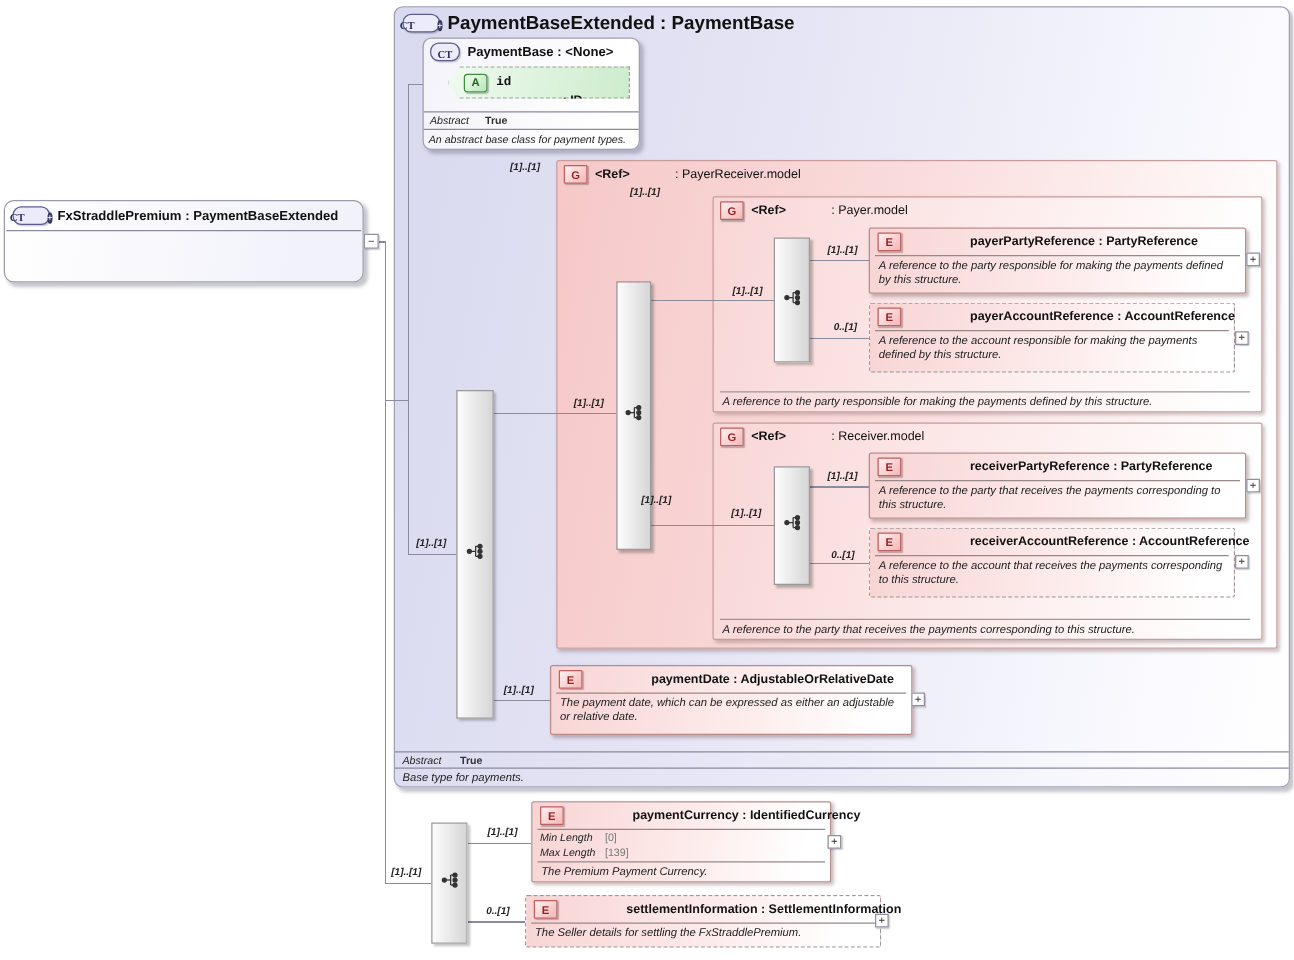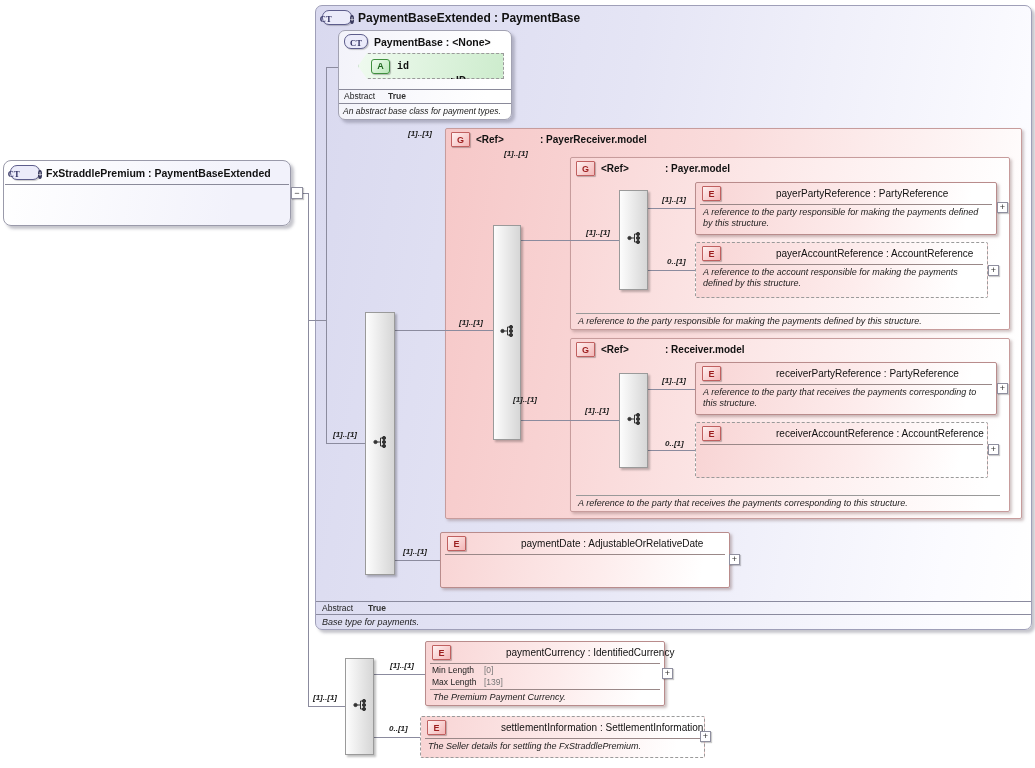--- a/index.html
+++ b/index.html
@@ -14,43 +14,43 @@
 
   
   .fx-box{left:3px;top:160px;width:288px;height:66px;border:1px solid #9a9aaa;border-radius:8px;
           background:linear-gradient(100deg,#ffffff 0%,#f2f2fb 80%);}
   .main-box{left:315px;top:5px;width:717px;height:625px;border:1px solid #9f9fb8;border-radius:7px;
           background:linear-gradient(100deg,#d9d9ef 0%,#e5e5f5 40%,#fbfbff 88%,#ffffff 100%);}
   .pb-box{left:338px;top:30px;width:174px;height:90px;border:1px solid #a2a2b2;border-radius:7px;
           background:linear-gradient(100deg,#f3f3fa 0%,#ffffff 85%);}
 
   .head{display:flex;align-items:center;gap:6px;padding:4px 6px;white-space:nowrap;}
-  .t11{font-weight:bold;font-size:12px;} .t10{font-weight:bold;font-size:10.5px;}
+  .t11{font-weight:bold;font-size:15px;} .t10{font-weight:bold;font-size:10.5px;}
   .sep{border-top:1px solid #8a8a9a;margin:0 1px;}
   .ann{font-style:italic;font-size:9px;line-height:1.25;padding:2px 7px;color:#1c1c1c;}
 
   
   .grp{border:1px solid #c79c9c;border-radius:2px;box-shadow:2px 2px 3px rgba(120,90,90,.35);}
   .grp-outer{background:linear-gradient(100deg,#f6c8c8 0%,#fadcdc 45%,#ffffff 95%);}
   .grp-inner{background:linear-gradient(100deg,#f9d6d6 0%,#fdeeee 55%,#ffffff 95%);}
   .grp .head{padding:3px 5px;}
   .g-name{font-weight:bold;font-size:10px;display:inline-block;min-width:58px;}
-  .g-type{font-weight:bold;font-size:10px;}
+  .g-type{font-weight:normal;font-size:10px;}
   .grp-foot{position:absolute;left:5px;right:9px;bottom:2px;border-top:1px solid #999;
             font-style:italic;font-size:9px;padding:2px 2px 1px;color:#1c1c1c;}
 
   
   .el{border:1px solid #b98c8c;border-radius:2px;box-shadow:2px 2px 3px rgba(120,90,90,.4);
       background:linear-gradient(100deg,#f8d4d4 0%,#fdecec 55%,#ffffff 90%);}
   .el.dashed{border:1px dashed #9a9a9a;box-shadow:none;}
   .el .head{padding:3px 6px;gap:7px;}
-  .el-title{font-weight:normal;font-size:10px;white-space:nowrap;padding-left:48px;}
+  .el-title{font-weight:bold;font-size:10px;white-space:nowrap;padding-left:48px;}
   .el .sep{border-top:1px solid #9a8888;margin:0 4px;}
   .facet-row{display:flex;font-size:8.5px;padding:0 6px;line-height:1.45;}
-  .flabel{color:#222;display:inline-block;min-width:52px;}
+  .flabel{font-style:italic;color:#222;display:inline-block;min-width:52px;}
   .fvalue{color:#777;}
   .fvalue.bold{color:#333;font-weight:bold;}
 
   
   .attr{left:19px;top:22px;width:146px;height:26px;position:absolute;box-sizing:border-box;
         border:1px dashed #9a9a9a;display:flex;align-items:center;gap:7px;padding:0 6px 0 12px;
         background:linear-gradient(100deg,#effaef 0%,#cdeccd 100%);
         clip-path:polygon(9px 0,100% 0,100% 100%,9px 100%,0 50%);}
   .a-name{font-weight:bold;font-size:10px;display:inline-block;min-width:46px;font-family:Liberation Mono, monospace;}
   .a-type{font-weight:bold;font-size:10px;margin-top:28px;}
@@ -285,28 +285,30 @@
     <div class="sep"></div>
     <div class="ann">A reference to the party that receives the payments corresponding to this structure.</div>
   </div>
 
   <div class="abs layer2 el dashed" style="left:695px;top:422px;width:293px;height:56px;">
     <div class="head">
       <span class="icon-sq">E</span>
       <span class="el-title">receiverAccountReference : AccountReference</span>
     </div>
     <div class="sep"></div>
+    <div class="ann">A reference to the account that receives the payments corresponding to this structure.</div>
   </div>
 
   <div class="abs layer2 el" style="left:440px;top:532px;width:290px;height:56px;">
     <div class="head">
       <span class="icon-sq">E</span>
       <span class="el-title">paymentDate : AdjustableOrRelativeDate</span>
     </div>
     <div class="sep"></div>
+    <div class="ann">The payment date, which can be expressed as either an adjustable or relative date.</div>
   </div>
 
   <div class="abs layer2 el" style="left:425px;top:641px;width:240px;height:65px;">
     <div class="head">
       <span class="icon-sq">E</span>
       <span class="el-title">paymentCurrency : IdentifiedCurrency</span>
     </div>
     <div class="sep"></div>
     <div class="facet-row">
       <span class="flabel">Min Length</span>

